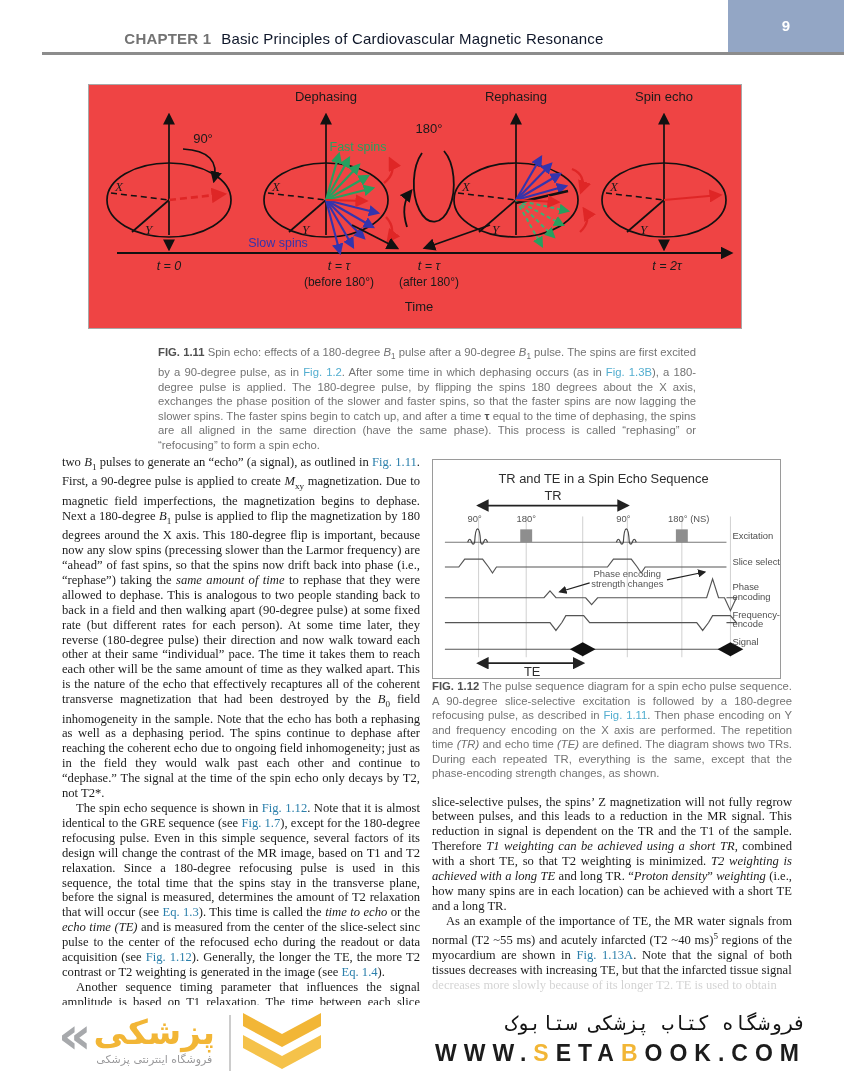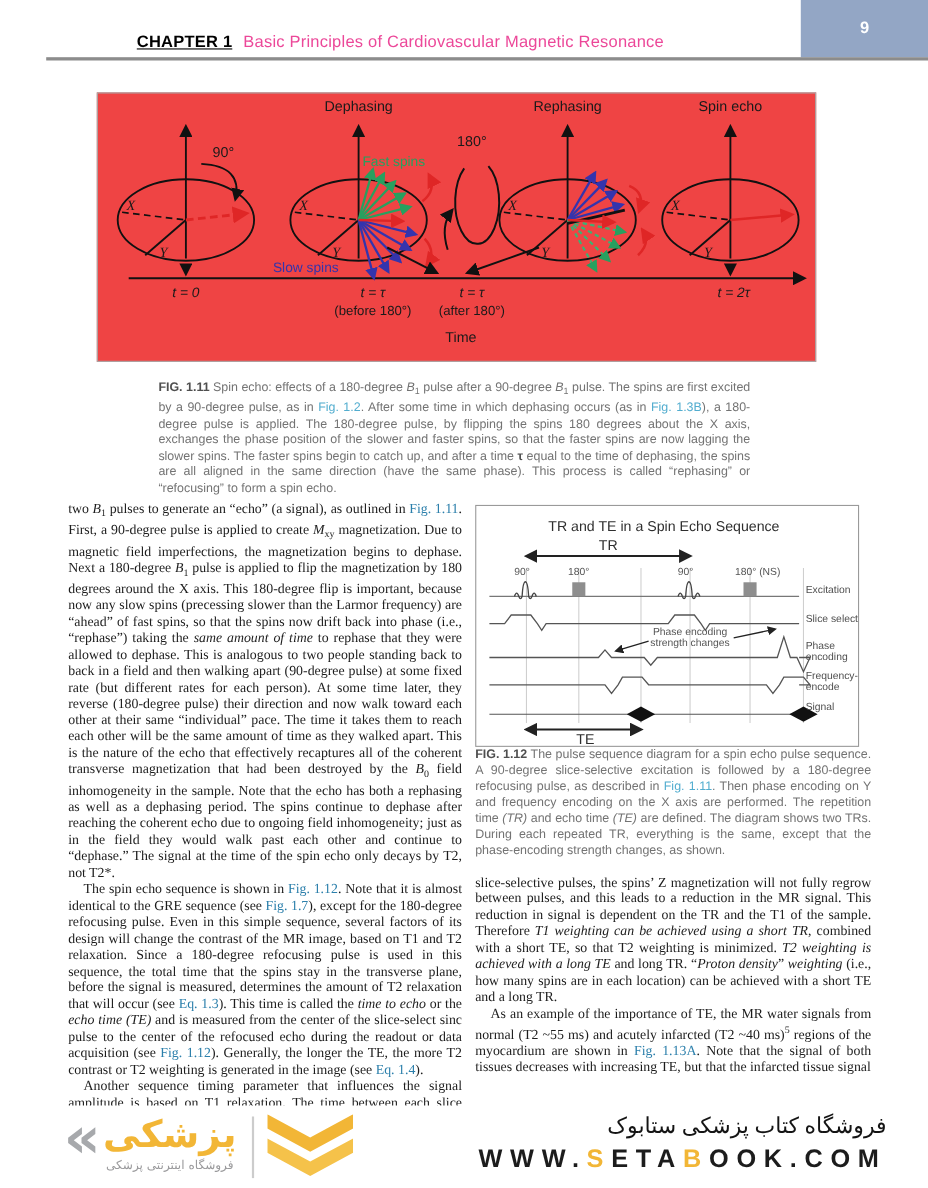--- a/index.html
+++ b/index.html
@@ -1,43 +1,43 @@
 <!DOCTYPE html>
 <html><head>
 <meta charset="utf-8">
 <style>
   html,body{margin:0;padding:0;background:#e9e9e9;}
   .page{position:relative;width:844px;height:1080px;background:#ffffff;margin:0 auto;overflow:hidden;
         font-family:"Liberation Serif",serif;color:#1c1c1c;}
   
   .hdr-text{position:absolute;top:30px;left:0;width:728px;text-align:center;
             font-family:"Liberation Sans",sans-serif;font-size:15px;letter-spacing:.2px;}
-  .hdr-chapter{font-weight:bold;color:#000000;margin-right:10px;text-decoration:underline;}
-  .hdr-title{color:#ec4899;}
+  .hdr-chapter{font-weight:bold;color:#737373;margin-right:10px;}
+  .hdr-title{color:#0f172a;}
   .page-badge{position:absolute;top:0;right:0;width:116px;height:52px;background:#93a6c5;}
   .page-badge span{display:block;text-align:center;line-height:52px;color:#ffffff;
                    font-family:"Liberation Sans",sans-serif;font-weight:bold;font-size:15px;}
   .hdr-rule{position:absolute;top:52px;left:42px;right:0;height:3px;background:#8c8c8c;}
   
   .fig11-box{position:absolute;left:88px;top:84px;width:652px;height:243px;border:1.5px solid #a8a8a8;background:#ef4444;}
   .fig12-box{width:347px;height:218px;border:1.5px solid #9a9a9a;background:#fff;margin-top:4px;}
   svg text{font-family:"Liberation Sans",sans-serif;}
   .ft{font-size:13px;fill:#1a1a1a;}
   .fxy{font-size:13px;font-style:italic;fill:#1a1a1a;font-family:"Liberation Serif",serif;}
   .ftau{font-size:12.5px;font-style:italic;fill:#1a1a1a;}
   .fsub{font-size:12px;fill:#1a1a1a;}
   .fgreen{font-size:12.5px;fill:#27a05f;}
   .fblue{font-size:12.5px;fill:#3434ad;}
   .f12{font-size:12.5px;fill:#2e2e2e;}
   .f12s{font-size:9.5px;fill:#555555;}
   .f12r{font-size:9.5px;fill:#4f4f4f;}
   
   .caption{font-family:"Liberation Sans",sans-serif;font-size:11.3px;line-height:14.5px;
            color:#737373;text-align:justify;}
-  .fig11-caption{position:absolute;left:144px;top:334px;width:538px;}
+  .fig11-caption{position:absolute;left:158px;top:334px;width:538px;}
   .fig12-caption{margin:8px 0 0 0;}
   
   .columns{position:absolute;left:62px;top:455px;width:730px;display:flex;gap:12px;}
   .col{width:358px;font-size:12.6px;line-height:14.9px;text-align:justify;}
   .col p{margin:0;}
   .col p.indent{text-indent:14px;}
   .faded{opacity:0.20;height:15px;overflow:hidden;}
   
   .rt-i{font-style:italic;}
   .rt-b{font-weight:bold;}
@@ -52,21 +52,21 @@
   .footer{position:absolute;left:0;top:1005px;width:844px;height:75px;background:#fff;}
   .logo{position:absolute;left:58px;top:8px;display:flex;align-items:flex-start;}
   .logo-mark{font-family:"DejaVu Sans",sans-serif;font-size:52px;font-weight:bold;color:#a7a9ac;
              line-height:44px;margin-right:2px;}
   .logo-textwrap{text-align:center;}
   .logo-text{font-family:"DejaVu Sans",sans-serif;font-size:34px;font-weight:bold;color:#f2b636;
              line-height:38px;direction:rtl;}
   .logo-sub{font-family:"DejaVu Sans",sans-serif;font-size:11px;color:#9a9a9c;direction:rtl;margin-top:2px;}
   .logo-divider{width:2px;height:56px;background:#cccccc;margin:2px 12px 0 14px;}
   .brand-right{position:absolute;right:38px;top:6px;text-align:right;}
-  .tagline{font-family:Liberation Serif, serif;font-size:20px;color:#141414;direction:rtl;margin-bottom:4px;}
+  .tagline{font-family:Liberation Mono, monospace;font-size:20px;color:#141414;direction:rtl;margin-bottom:4px;}
   .url{font-family:"Liberation Sans",sans-serif;font-size:23px;font-weight:bold;color:#1c1c1c;
        letter-spacing:7px;margin-left:24px;}
 </style>
 </head>
 <body>
 
 <div class="page">
 
   <div class="hdr-text">
     <span class="hdr-chapter">CHAPTER 1</span><span class="hdr-title">Basic Principles of Cardiovascular Magnetic Resonance</span>
@@ -261,20 +261,21 @@
 
           <line x1="46" y1="204" x2="151" y2="204" stroke="#222" stroke-width="1.8" marker-start="url(#mS)" marker-end="url(#mS)"></line>
           <text x="100" y="217" text-anchor="middle" class="f12" style="font-size:13px">TE</text>
         </svg>
       </div>
 
       <p class="caption fig12-caption"><span class="rt-b">FIG. 1.12</span><span>  The pulse sequence diagram for a spin echo pulse sequence. A 90-degree slice-selective excitation is followed by a 180-degree refocusing pulse, as described in </span><span class="rt-caplink">Fig. 1.11</span><span>. Then phase encoding on Y and frequency encoding on the X axis are performed. The repetition time </span><span class="rt-i">(TR)</span><span> and echo time </span><span class="rt-i">(TE)</span><span> are defined. The diagram shows two TRs. During each repeated TR, everything is the same, except that the phase-encoding strength changes, as shown.</span></p>
 
       <p style="margin-top:14px;"><span>slice-selective pulses, the spins’ Z magnetization will not fully regrow between pulses, and this leads to a reduction in the MR signal. This reduction in signal is dependent on the TR and the T1 of the sample. Therefore </span><span class="rt-bi">T1 weighting</span><span class="rt-i"> can be achieved using a short TR</span><span>, combined with a short TE, so that T2 weighting is minimized. </span><span class="rt-bi">T2 weighting</span><span class="rt-i"> is achieved with a long TE</span><span> and long TR. “</span><span class="rt-i">Proton density</span><span>” </span><span class="rt-i">weighting</span><span> (i.e., how many spins are in each location) can be achieved with a short TE and a long TR.</span></p>
       <p class="indent"><span>As an example of the importance of TE, the MR water signals from normal (T2 ~55 ms) and acutely infarcted (T2 ~40 ms)</span><span class="rt-sup">5</span><span> regions of the myocardium are shown in </span><span class="rt-link">Fig. 1.13A</span><span>. Note that the signal of both tissues decreases with increasing TE, but that the infarcted tissue signal</span></p>
+      <p class="faded">decreases more slowly because of its longer T2. TE is used to obtain</p>
     </div>
   </div>
 
   <div class="footer">
     <div class="logo">
       <span class="logo-mark">«</span>
       <div class="logo-textwrap">
         <div class="logo-text">پزشکی</div>
         <div class="logo-sub">فروشگاه اینترنتی پزشکی</div>
       </div>

